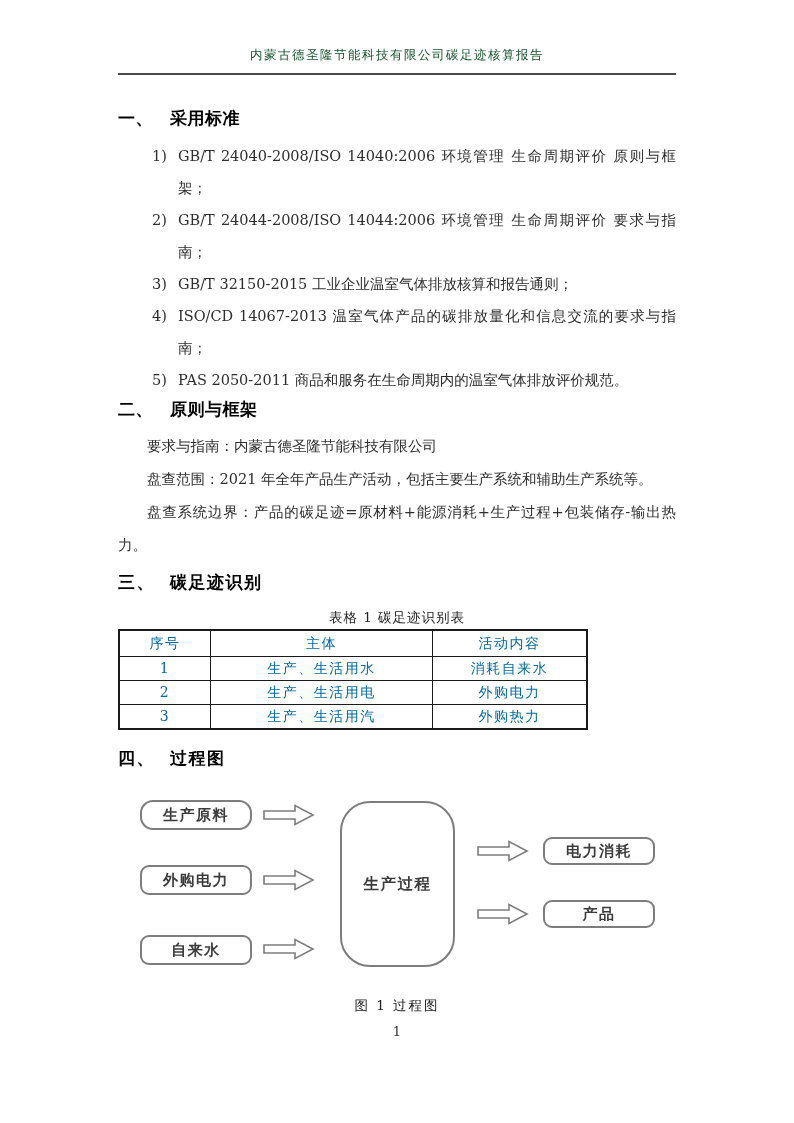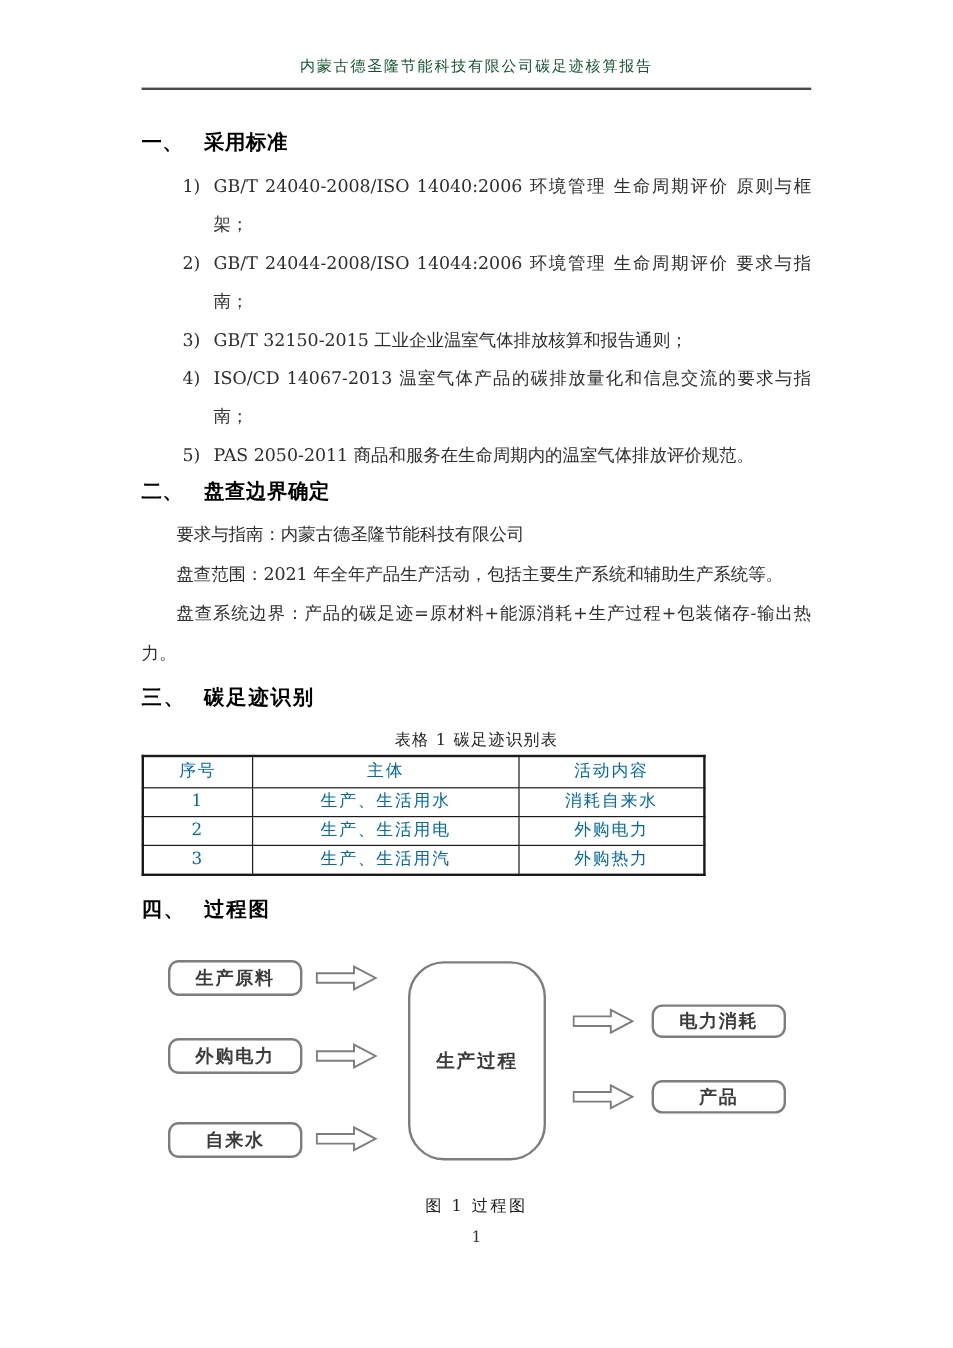--- a/index.html
+++ b/index.html
@@ -82,21 +82,21 @@
   .diagram{position:relative;height:206px;margin-top:12px;}
   .dbox{
     position:absolute;box-sizing:border-box;
     border:2px solid var(--diagram-stroke);
     border-radius:9px;background:#fff;
     display:flex;align-items:center;justify-content:center;
     font-family:"Liberation Sans", sans-serif;
     font-weight:bold;font-size:15px;color:#3c3c3c;letter-spacing:1.5px;
   }
   .dbox.in{left:22px;width:112px;height:30px;}
-  .in-1{top:18px;} .in-2{top:83px;} .in-3{top:153px;}
+  .in-1{top:18px;border-radius:13px;} .in-2{top:83px;} .in-3{top:153px;}
   .dbox.process{
     left:222px;top:19px;width:115px;height:166px;
     border-radius:30px;font-size:15.5px;
   }
   .dbox.out{left:425px;width:112px;height:28px;}
   .out-1{top:55px;} .out-2{top:118px;}
   .darrow{position:absolute;width:52px;height:22px;}
   .la-1{left:145px;top:22px;} .la-2{left:145px;top:87px;} .la-3{left:145px;top:156px;}
   .ra-1{left:359px;top:58px;} .ra-2{left:359px;top:121px;}
 
@@ -141,21 +141,21 @@
         <span class="no">4)</span>
         <span>ISO/CD 14067-2013 温室气体产品的碳排放量化和信息交流的要求与指南；</span>
       </div>
       <div class="std-item">
         <span class="no">5)</span>
         <span>PAS 2050-2011 商品和服务在生命周期内的温室气体排放评价规范。</span>
       </div>
     </div>
 
     <h2 class="hd sans hd-2">
-      <span class="hd-no">二、</span><span>盘查边界确定</span>
+      <span class="hd-no">二、</span><span>原则与框架</span>
     </h2>
     <div class="paras">
       <p class="para">要求与指南：内蒙古德圣隆节能科技有限公司</p>
       <p class="para">盘查范围：2021 年全年产品生产活动，包括主要生产系统和辅助生产系统等。</p>
       <p class="para">盘查系统边界：产品的碳足迹=原材料+能源消耗+生产过程+包装储存-输出热力。</p>
     </div>
 
     <h2 class="hd serif hd-3">
       <span class="hd-no">三、</span><span>碳足迹识别</span>
     </h2>

